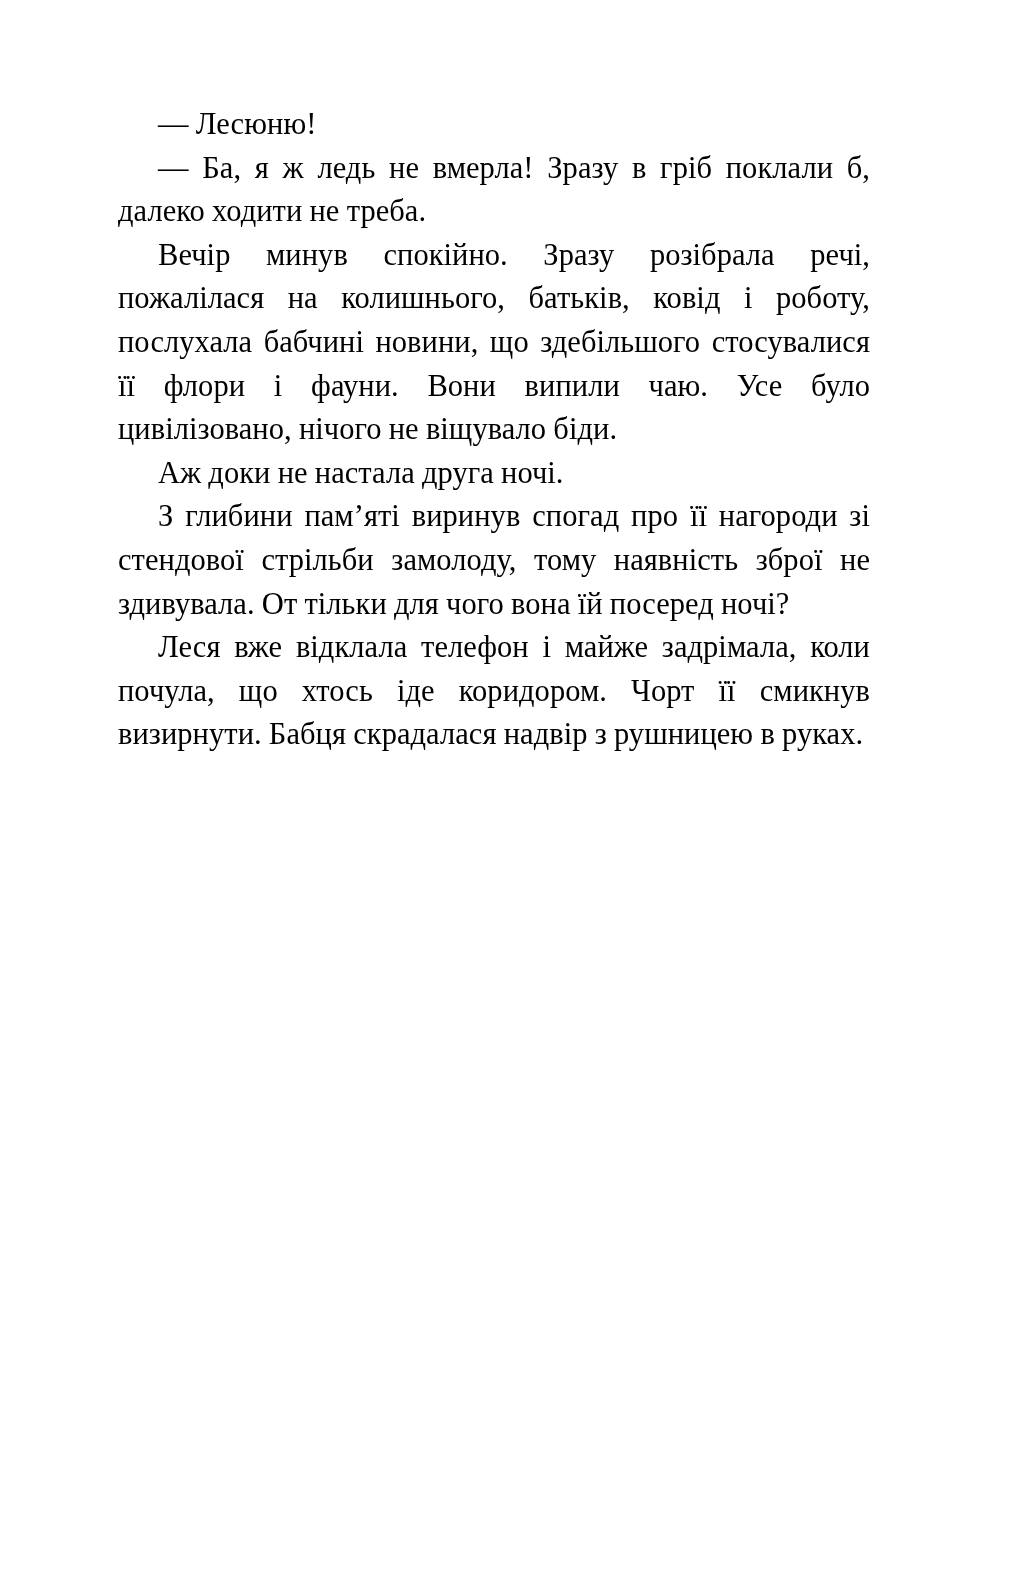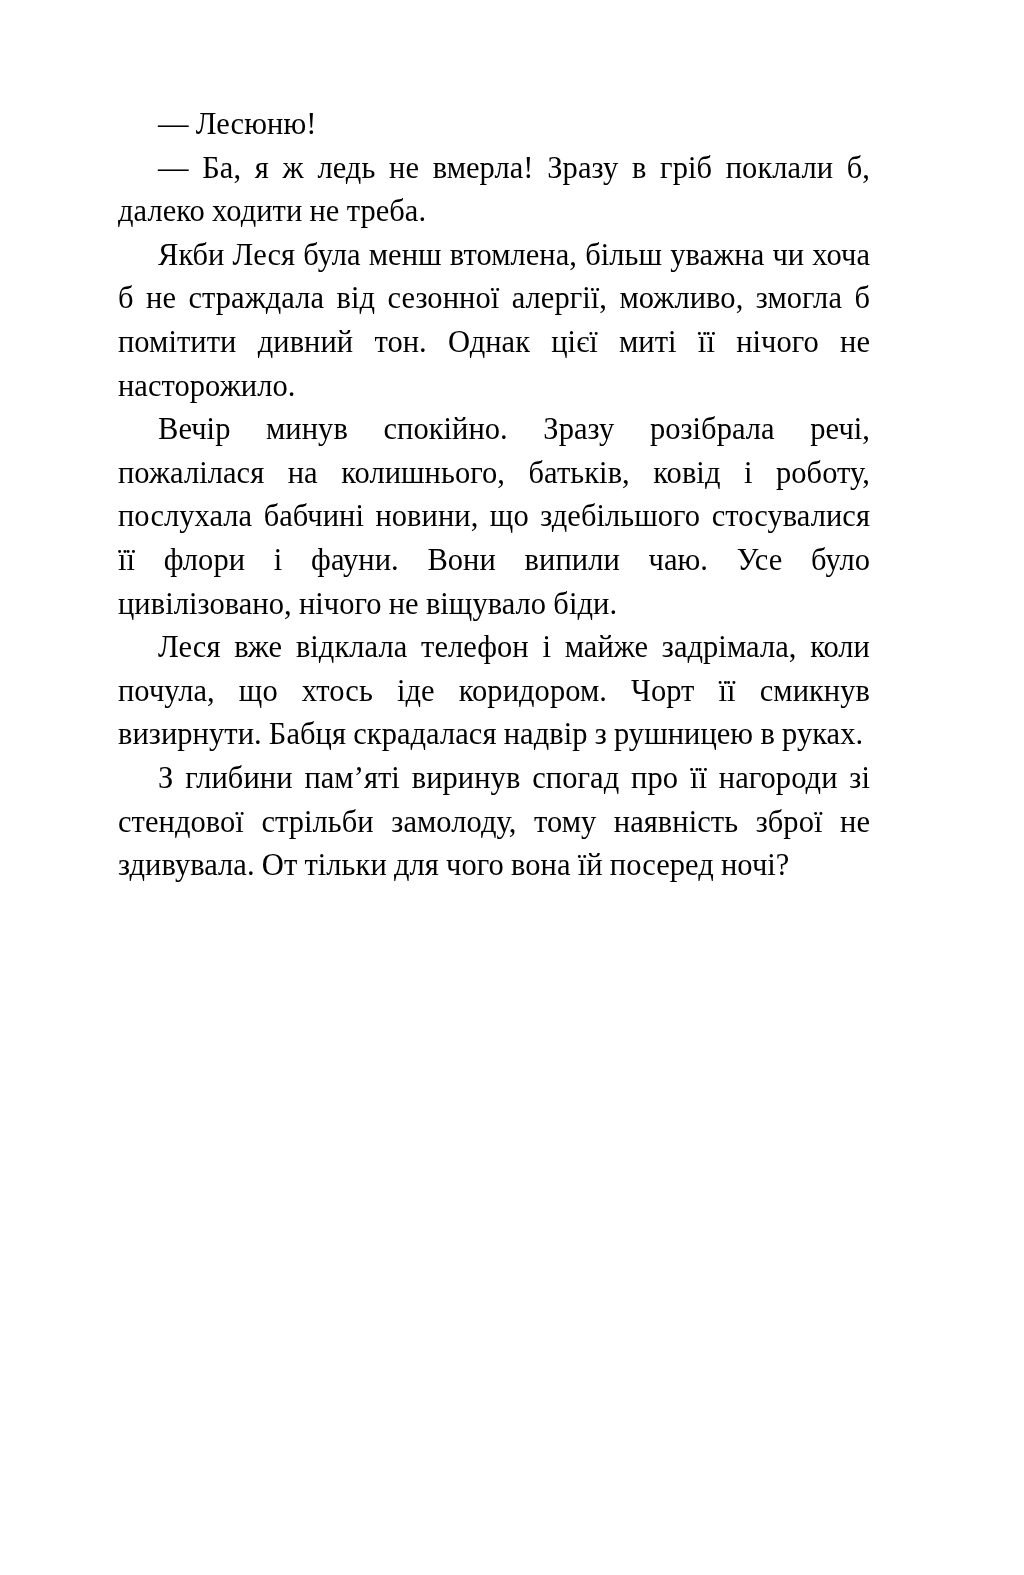--- a/index.html
+++ b/index.html
@@ -60,24 +60,24 @@
 </style>
 </head>
 <body>
 
 <div id="page">
 
   <div id="text-column">
 
     <p class="para short">— Лесюню!</p>
     <p class="para">— Ба, я ж ледь не вмерла! Зразу в гріб поклали б, далеко ходити не треба.</p>
-    <p class="para">Якби Леся була менш втомлена, більш уважна чи хоча б не страждала від сезонної алергії, можливо, змогла б помітити дивний тон. Однак цієї миті її нічого не насторожило.</p>
     <p class="para">Вечір минув спокійно. Зразу розібрала речі, пожалілася на колишнього, батьків, ковід і роботу, послухала бабчині новини, що здебільшого стосувалися її флори і фауни. Вони випили чаю. Усе було цивілізовано, нічого не віщувало біди.</p>
+    <p class="para short">Аж доки не настала друга ночі.</p>
+    <p class="para">З глибини пам’яті виринув спогад про її нагороди зі стендової стрільби замолоду, тому наявність зброї не здивувала. От тільки для чого вона їй посеред ночі?</p>
     <p class="para">Леся вже відклала телефон і майже задрімала, коли почула, що хтось іде коридором. Чорт її смикнув визирнути. Бабця скрадалася надвір з рушницею в руках.</p>
-    <p class="para">З глибини пам’яті виринув спогад про її нагороди зі стендової стрільби замолоду, тому наявність зброї не здивувала. От тільки для чого вона їй посеред ночі?</p>
 
   </div>
 
   <div id="page-number">
     <span class="pn-inner">11</span>
   </div>
 
 </div>
 
 </body></html>

